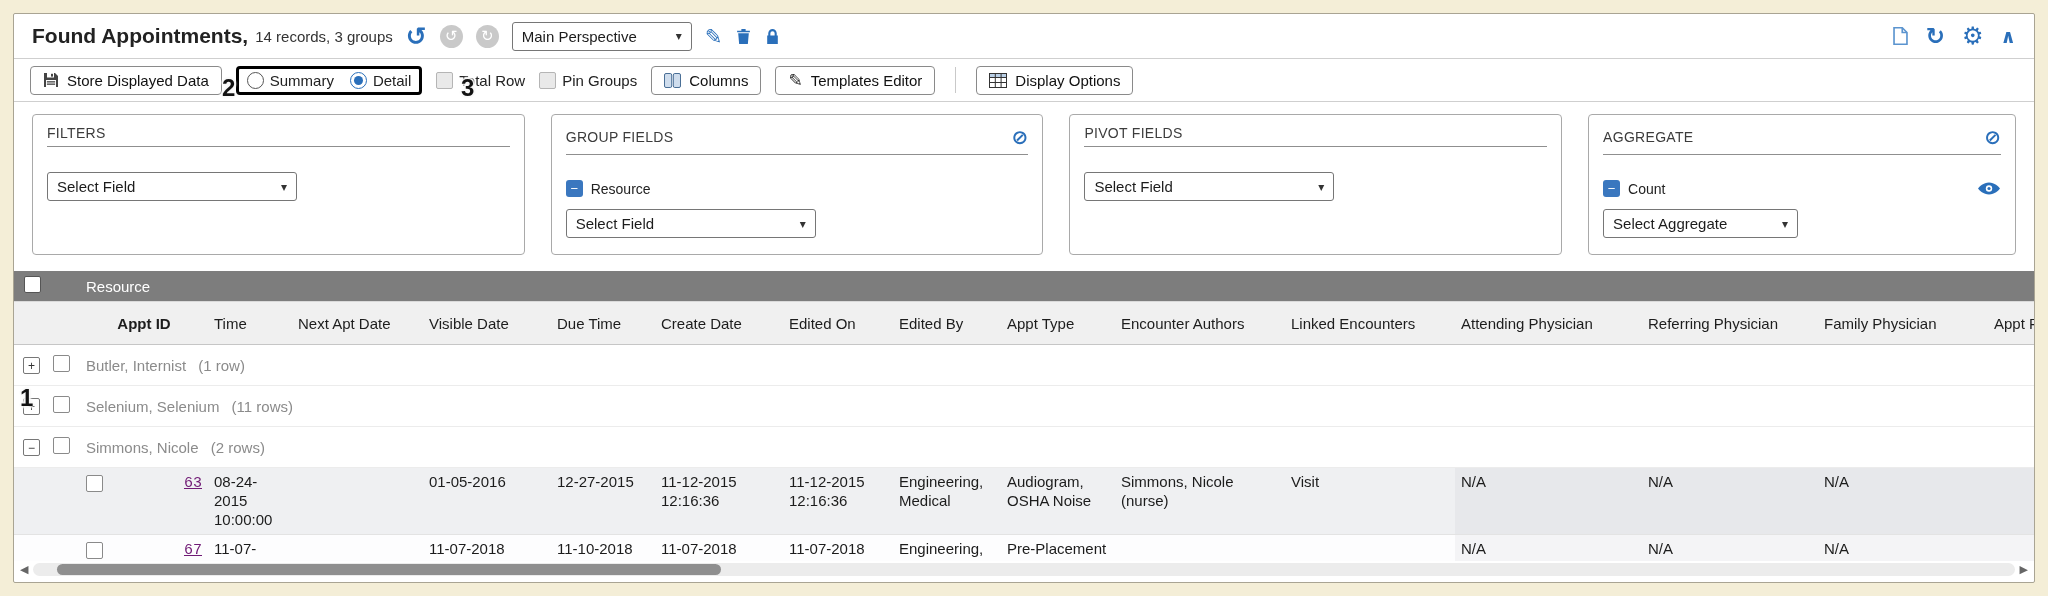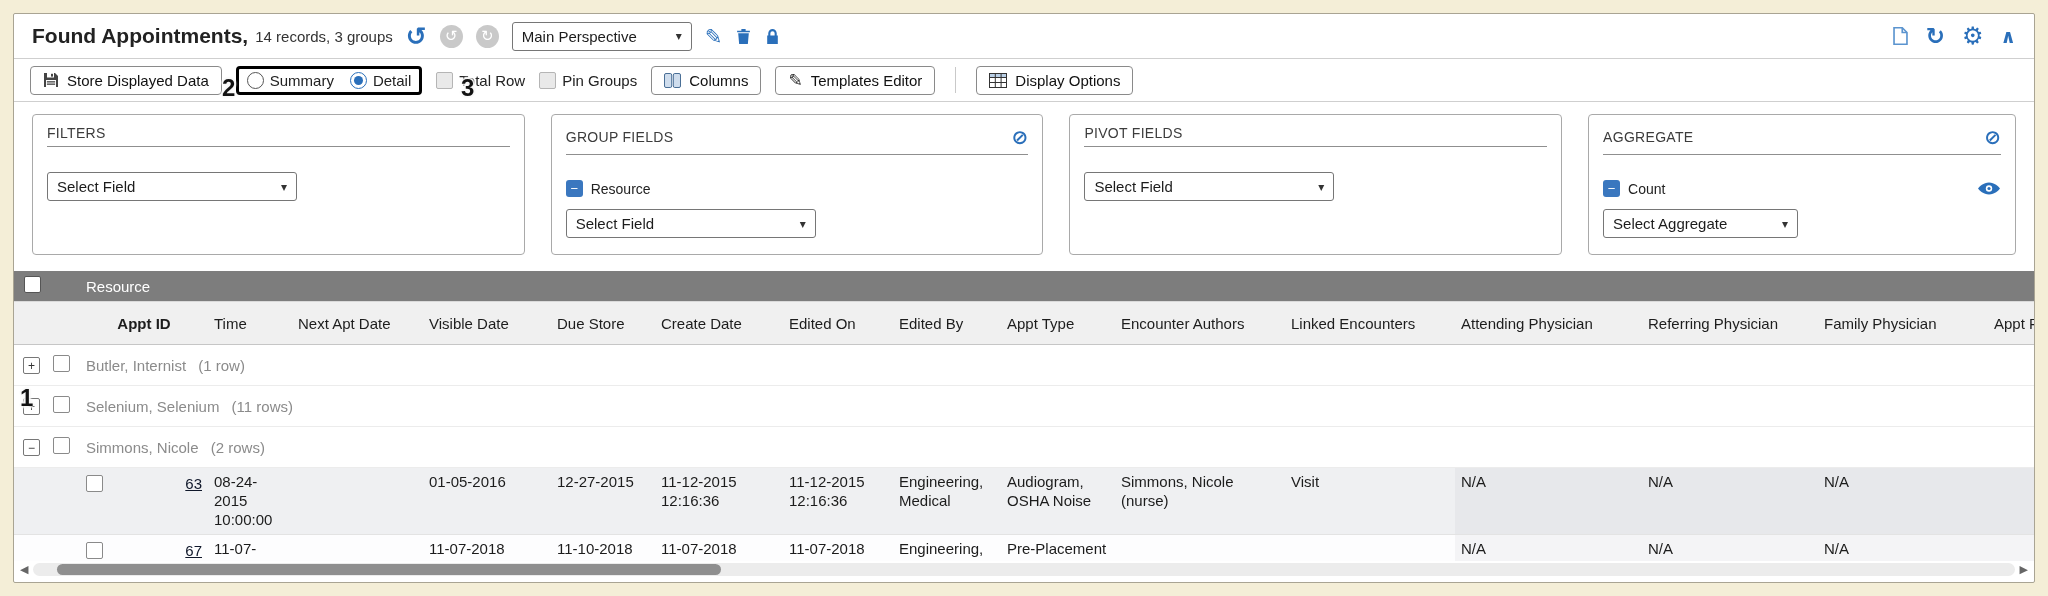--- a/index.html
+++ b/index.html
@@ -85,21 +85,21 @@
     display:inline-flex;width:15px;height:15px;border:1px solid #777;border-radius:2px;
     align-items:center;justify-content:center;font-size:12px;line-height:1;color:#333;background:#fff;cursor:pointer;
   }
   .data td{border-bottom:1px solid #e3e3e3;line-height:1.25;}
   .r0 td{background:#eff0f2;}
   .r1 td{background:#fdfdfe;}
   .r0 td.shade{background:#e7e8eb;}
   .r1 td.shade{background:#f4f4f6;}
   .idcell{padding-top:7px;}
   .idflex{display:flex;justify-content:space-between;align-items:flex-start;}
-  .idlink{color:#0f172a;text-decoration:underline;cursor:pointer;}
+  .idlink{color:#701a75;text-decoration:underline;cursor:pointer;font-family:Liberation Mono, monospace;}
   
   .hscroll{margin:12px 6px 5px;margin-top:auto;display:flex;align-items:center;gap:5px;flex:0 0 16px;}
   .sarrow{font-size:11px;color:#666;cursor:pointer;}
   .track{flex:1;height:13px;background:#ececec;border-radius:7px;position:relative;}
   .thumb{position:absolute;left:1.2%;top:1px;width:33.5%;height:11px;background:#8f8f8f;border-radius:6px;cursor:grab;}
   
   .ann{
     position:absolute;z-index:20;font-weight:bold;font-size:24px;color:#121212;
     text-shadow:-2px 0 2px #f8f8f8,2px 0 2px #f8f8f8,0 -2px 2px #f8f8f8,0 2px 2px #f8f8f8;
   }
@@ -299,21 +299,21 @@
         <td colspan="15"><span>Resource</span></td>
       </tr>
 
       <tr class="col-hdr">
         <th></th>
             <th></th>
         <th class="cid">Appt ID</th>
         <th>Time</th>
         <th>Next Apt Date</th>
         <th>Visible Date</th>
-        <th>Due Store</th>
+        <th>Due Time</th>
         <th>Create Date</th>
         <th>Edited On</th>
         <th>Edited By</th>
         <th>Appt Type</th>
         <th>Encounter Authors</th>
         <th>Linked Encounters</th>
         <th>Attending Physician</th>
         <th>Referring Physician</th>
         <th>Family Physician</th>
         <th>Appt Re</th>

